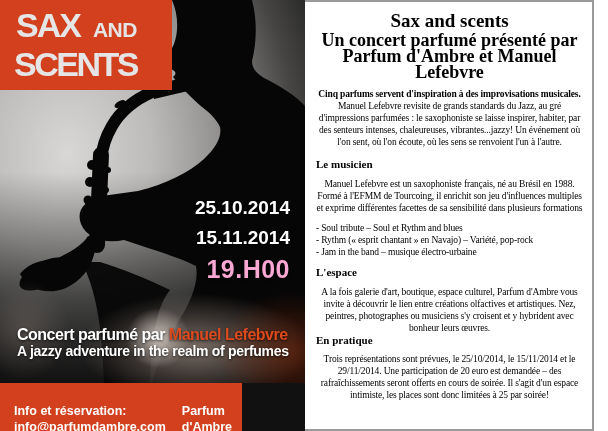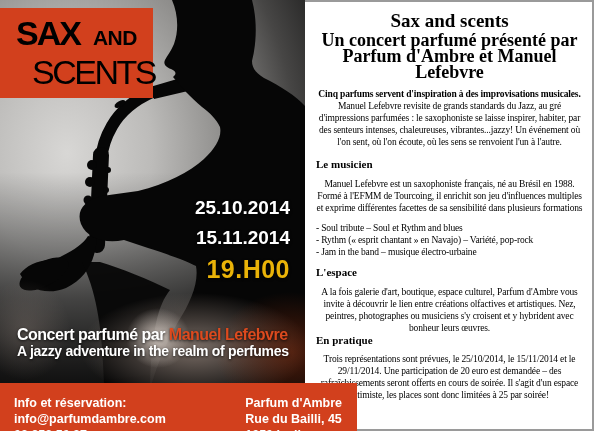--- a/index.html
+++ b/index.html
@@ -4,44 +4,44 @@
 <style>
   html,body{margin:0;padding:0;background:#ffffff;}
   .poster{
     position:relative;width:608px;height:431px;overflow:hidden;
     font-family:"Liberation Sans",sans-serif;background:#ffffff;
   }
   
   .left-panel{position:absolute;left:0;top:0;width:305px;height:431px;background:#111;}
   .photo-svg{position:absolute;left:0;top:0;}
   .title-banner{
-    position:absolute;left:0;top:8px;width:153px;height:90px;
-    background:#d2401d;color:#000000;z-index:3;
+    position:absolute;left:0;top:0;width:172px;height:90px;
+    background:#d2401d;color:#e5e5e5;z-index:3;
   }
   .banner-row1{position:absolute;left:16px;top:6px;display:flex;align-items:baseline;}
   .banner-sax{font-size:34px;font-weight:bold;letter-spacing:-2px;}
   .banner-and{font-size:21px;font-weight:bold;letter-spacing:-0.5px;margin-left:13px;}
-  .banner-scents{position:absolute;left:14px;top:45px;font-size:34px;font-weight:normal;letter-spacing:-2.5px;margin-left:18px;}
+  .banner-scents{position:absolute;left:14px;top:45px;font-size:34px;font-weight:bold;letter-spacing:-2.5px;}
   .dates-block{
     position:absolute;right:15px;top:193px;text-align:right;z-index:3;
     color:#fff;font-weight:bold;font-size:19px;line-height:30px;
     text-shadow:0 1px 3px rgba(0,0,0,0.7);
   }
-  .time-line{font-size:25px;line-height:33px;color:#eab308;letter-spacing:0.5px;}
+  .time-line{font-size:25px;line-height:33px;color:#f9a8d4;letter-spacing:0.5px;}
   .tagline{
     position:absolute;left:17px;top:326px;width:278px;z-index:3;color:#fff;font-weight:bold;
     text-shadow:0 1px 3px rgba(0,0,0,0.8);
   }
   .tagline-1{font-size:16px;line-height:17px;letter-spacing:-0.5px;white-space:nowrap;}
   .tagline-name{color:#dd4a1e;}
   .tagline-2{font-size:14px;line-height:16px;letter-spacing:-0.3px;white-space:nowrap;}
   .contact-footer{
-    position:absolute;left:0;top:383px;width:357px;height:48px;background:#d2401d;z-index:4;
+    position:absolute;left:0;top:383px;width:242px;height:48px;background:#d2401d;z-index:4;
     color:#fff;font-weight:bold;font-size:12.5px;line-height:16px;
-    display:flex;justify-content:space-between;box-sizing:border-box;padding:12px 15px 0 14px;
+    display:flex;justify-content:space-between;box-sizing:border-box;padding:20px 15px 0 14px;
   }
   .footer-right{margin-left:16px;}
   
   .right-panel{
     position:absolute;left:305px;top:0;width:289px;height:431px;background:#ffffff;
     box-sizing:border-box;border:2px solid #9a9a9a;border-left:none;
     padding:8px 9px 0 11px;overflow:hidden;
     font-family:"Liberation Serif",serif;color:#000;
   }
   .r-title{font-size:19px;font-weight:bold;text-align:center;line-height:22px;}

